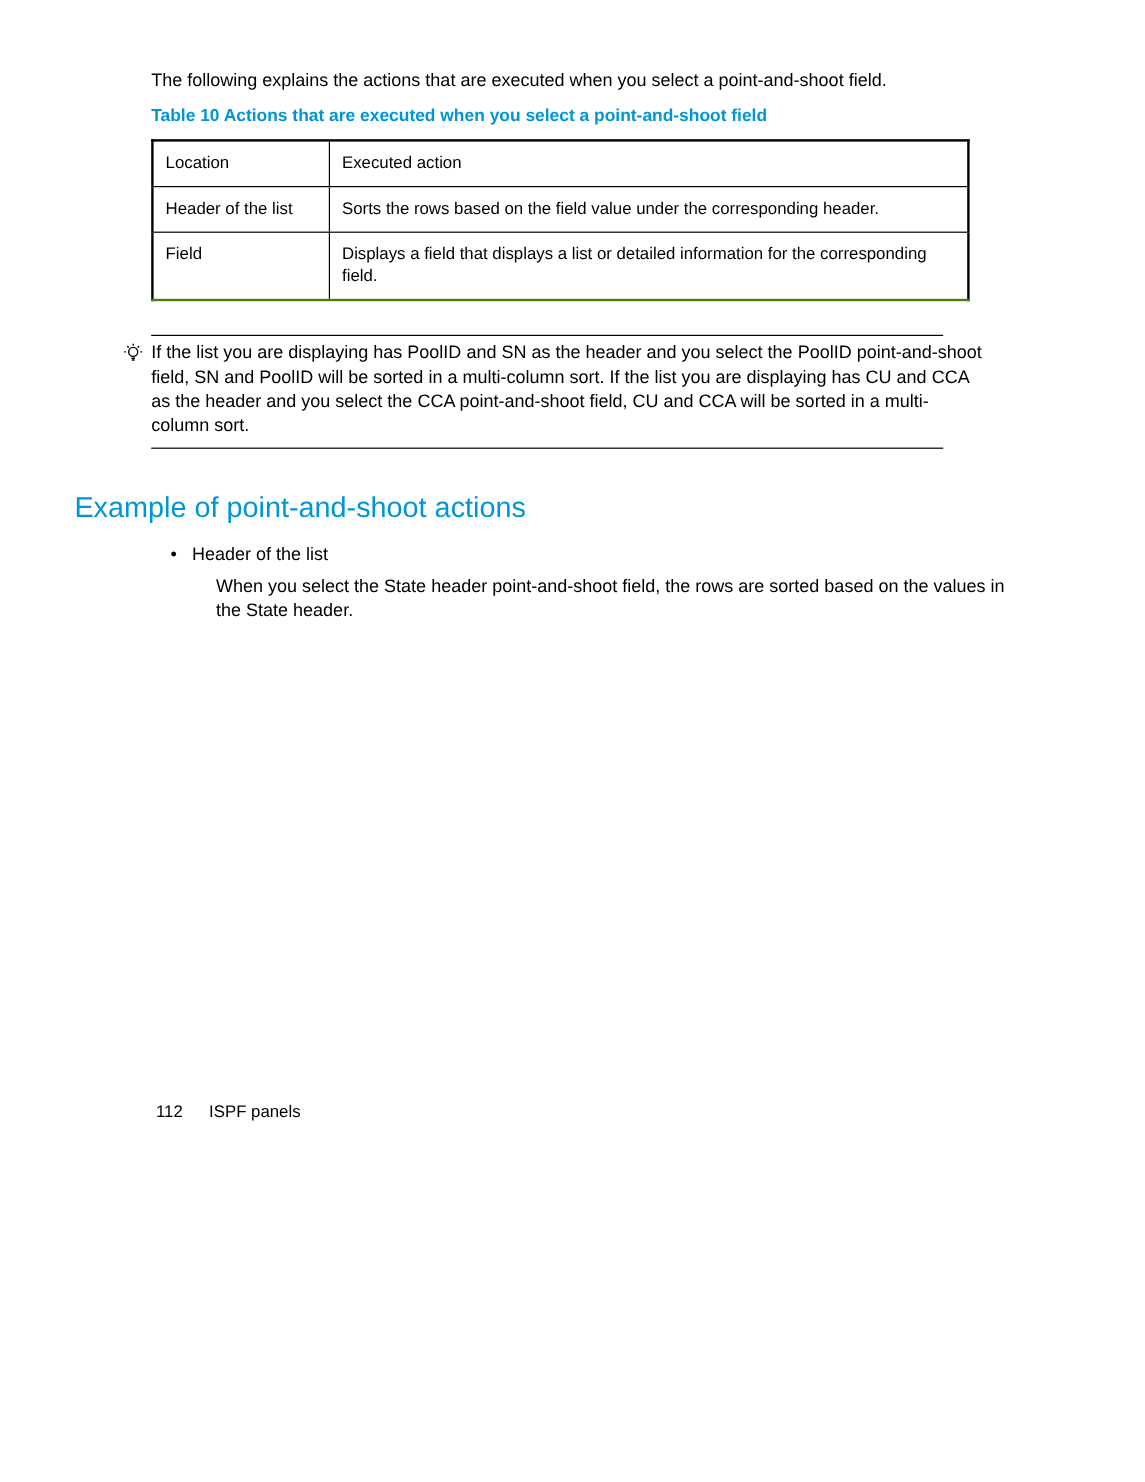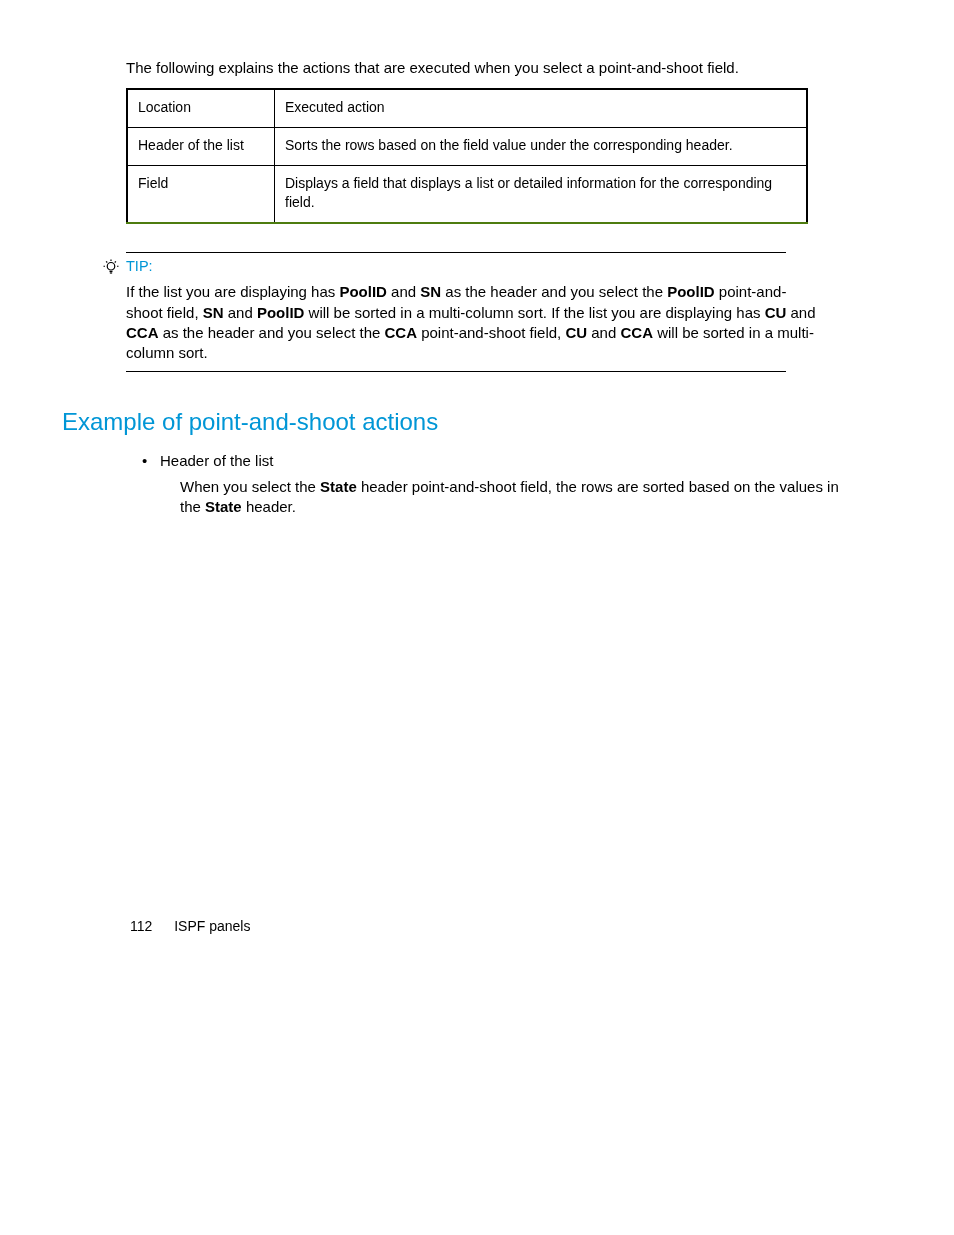--- a/index.html
+++ b/index.html
@@ -119,37 +119,38 @@
     content: "•";
     position: absolute;
     left: 4px;
     top: 0;
     font-size: 15px;
   }
   .sub-para {
     margin: 4px 0 0 72px;
     padding-right: 20px;
   }
-  .strong { font-weight: bold; }
+  .strong { font-weight: normal; }
 
   .footer {
     position: absolute;
     left: 130px;
     bottom: 88px;
     font-size: 14px;
   }
   .footer .pnum { display:inline-block; margin-right: 18px; }
 </style>
 </head>
 <body>
 
 <div class="page">
 
   <p class="intro">The following explains the actions that are executed when you select a point-and-shoot field.</p>
 
+  <div class="table-caption">Table 10 Actions that are executed when you select a point-and-shoot field</div>
 
   <table class="actions">
     <thead>
       <tr>
         <th>Location</th>
         <th>Executed action</th>
       </tr>
     </thead>
     <tbody>
       <tr>
@@ -170,21 +171,20 @@
         <line x1="12" y1="2" x2="12" y2="4"></line>
         <line x1="4" y1="11" x2="2" y2="11"></line>
         <line x1="22" y1="11" x2="20" y2="11"></line>
         <line x1="5.5" y1="4.5" x2="7" y2="6"></line>
         <line x1="18.5" y1="4.5" x2="17" y2="6"></line>
         <line x1="10" y1="18" x2="14" y2="18"></line>
         <line x1="10.5" y1="20" x2="13.5" y2="20"></line>
       </svg>
     </span>
     <hr class="tip-rule">
-    <div class="tip-label">TIP:</div>
     <p class="tip-body">
       <span>If the list you are displaying has </span><span class="strong">PoolID</span><span> and </span><span class="strong">SN</span><span> as the header and you select the </span><span class="strong">PoolID</span><span> point-and-shoot field, </span><span class="strong">SN</span><span> and </span><span class="strong">PoolID</span><span> will be sorted in a multi-column sort. If the list you are displaying has </span><span class="strong">CU</span><span> and </span><span class="strong">CCA</span><span> as the header and you select the </span><span class="strong">CCA</span><span> point-and-shoot field, </span><span class="strong">CU</span><span> and </span><span class="strong">CCA</span><span> will be sorted in a multi-column sort.</span>
     </p>
     <hr class="tip-rule-bottom">
   </div>
 
   <h2 class="section-heading">Example of point-and-shoot actions</h2>
 
   <ul class="bullets">
     <li>

